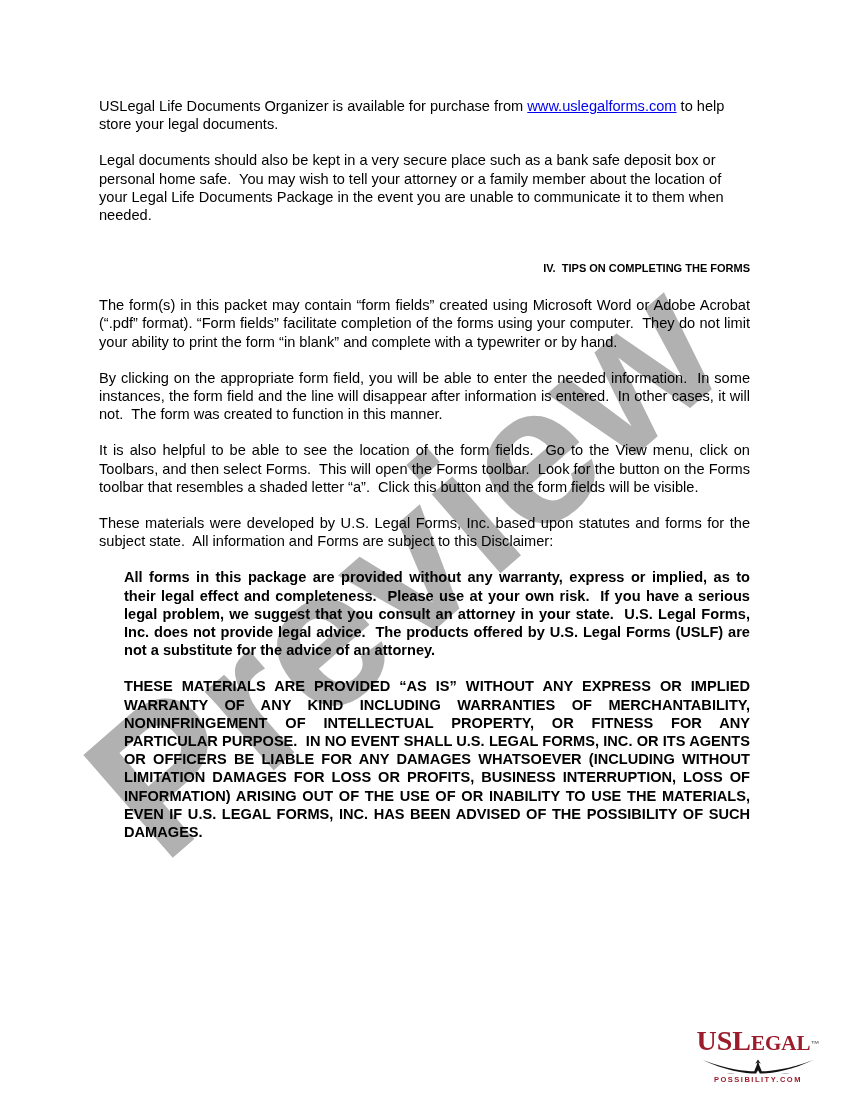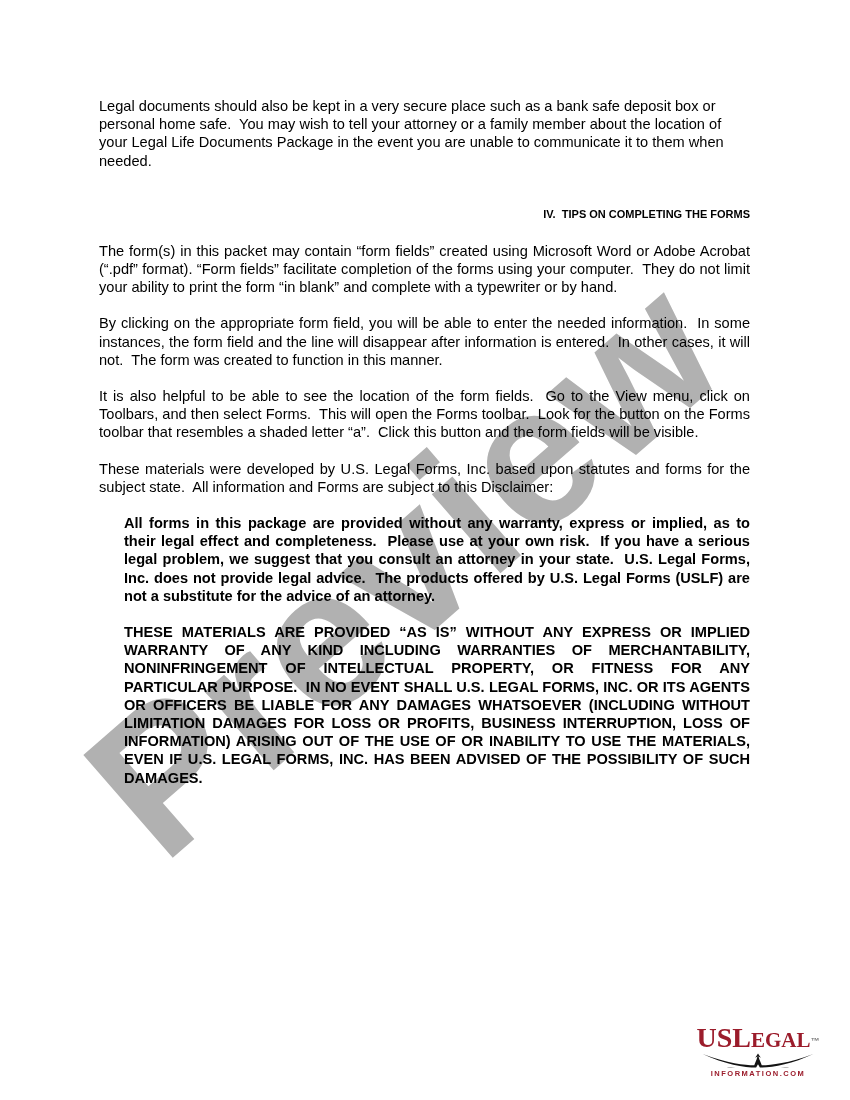--- a/index.html
+++ b/index.html
@@ -60,21 +60,21 @@
     top: 1023px;
     width: 140px;
     text-align: center;
     z-index: 2;
   }
   .logo-line1 {
     font-family: "Liberation Serif", serif;
     font-weight: bold;
     color: #9b1c2b;
     white-space: nowrap;
-    line-height: 30px;
+    line-height: 36px;
   }
   .logo-big { font-size: 28px; }
   .logo-small { font-size: 21px; }
   .logo-tm {
     font-size: 9px;
     color: #777777;
     vertical-align: top;
     position: relative;
     top: 3px;
     font-family: "Liberation Sans", sans-serif;
@@ -91,20 +91,21 @@
 </style>
 </head>
 <body>
 
 <div class="page">
 
   <div class="watermark">Preview</div>
 
   <div class="doc">
 
+    <p class="left"><span>USLegal Life Documents Organizer is available for purchase from </span><a>www.uslegalforms.com</a><span> to help store your legal documents.</span></p>
 
     <p class="left">Legal documents should also be kept in a very secure place such as a bank safe deposit box or personal home safe.&nbsp; You may wish to tell your attorney or a family member about the location of your Legal Life Documents Package in the event you are unable to communicate it to them when needed.</p>
 
     <h2>IV.&nbsp; TIPS ON COMPLETING THE FORMS</h2>
 
     <p>The form(s) in this packet may contain “form fields” created using Microsoft Word or Adobe Acrobat (“.pdf” format). “Form fields” facilitate completion of the forms using your computer.&nbsp; They do not limit your ability to print the form “in blank” and complete with a typewriter or by hand.</p>
     <p>By clicking on the appropriate form field, you will be able to enter the needed information.&nbsp; In some instances, the form field and the line will disappear after information is entered.&nbsp; In other cases, it will not.&nbsp; The form was created to function in this manner.</p>
     <p>It is also helpful to be able to see the location of the form fields.&nbsp; Go to the View menu, click on Toolbars, and then select Forms.&nbsp; This will open the Forms toolbar.&nbsp; Look for the button on the Forms toolbar that resembles a shaded letter “a”.&nbsp; Click this button and the form fields will be visible.</p>
 
 
@@ -116,16 +117,16 @@
 
   <div class="logo">
     <div class="logo-line1"><span class="logo-big">US</span><span class="logo-big">L</span><span class="logo-small">EGAL</span><span class="logo-tm">™</span></div>
     <div class="logo-eagle">
       <svg width="116" height="15" viewBox="0 0 120 16" xmlns="http://www.w3.org/2000/svg">
         <path fill="#141414" d="M1,1 C28,11 46,13 56,13 L58,8 C59,6 59,4 60,2 C61,4 61,6 62,8 L64,13 C74,13 92,11 119,1 C96,12 74,15.5 62,15.5 L60,12 L58,15.5 C46,15.5 24,12 1,1 Z"></path>
         <path fill="#141414" d="M57,5 L60,0.5 L63,5 L60,3.5 Z"></path>
         <path fill="#141414" d="M22,14.5 C40,17.5 80,17.5 98,14.5 C78,18.5 42,18.5 22,14.5 Z"></path>
       </svg>
     </div>
-    <div class="logo-site">INFORMATION.COM</div>
+    <div class="logo-site">POSSIBILITY.COM</div>
   </div>
 
 </div>
 
 </body></html>

